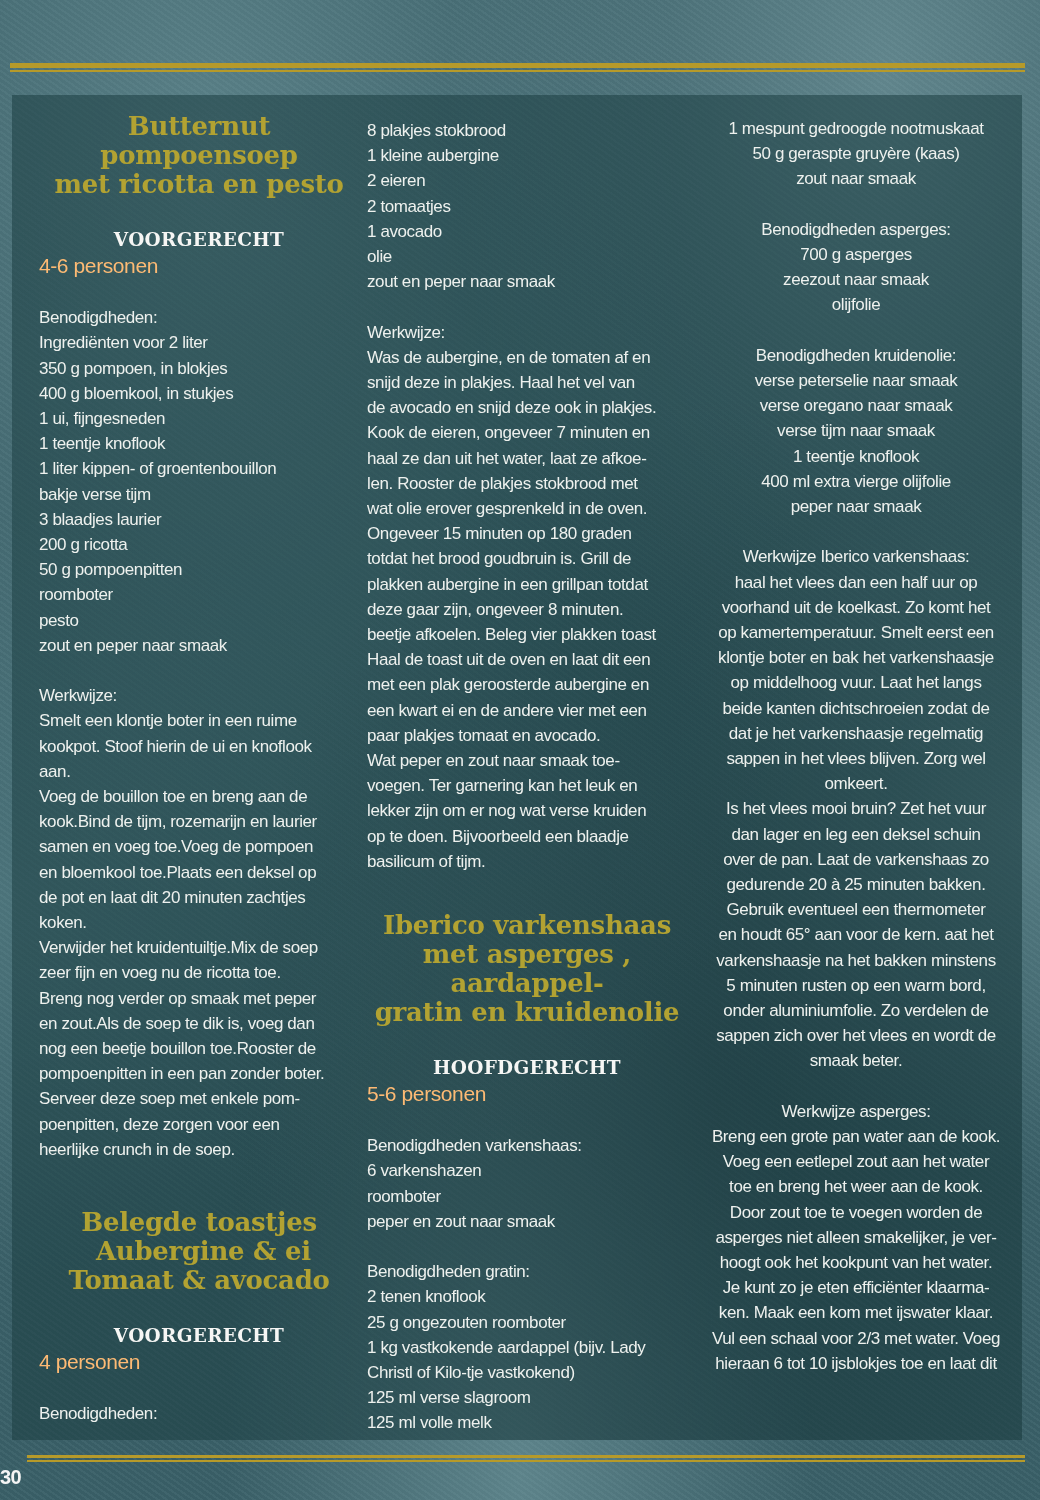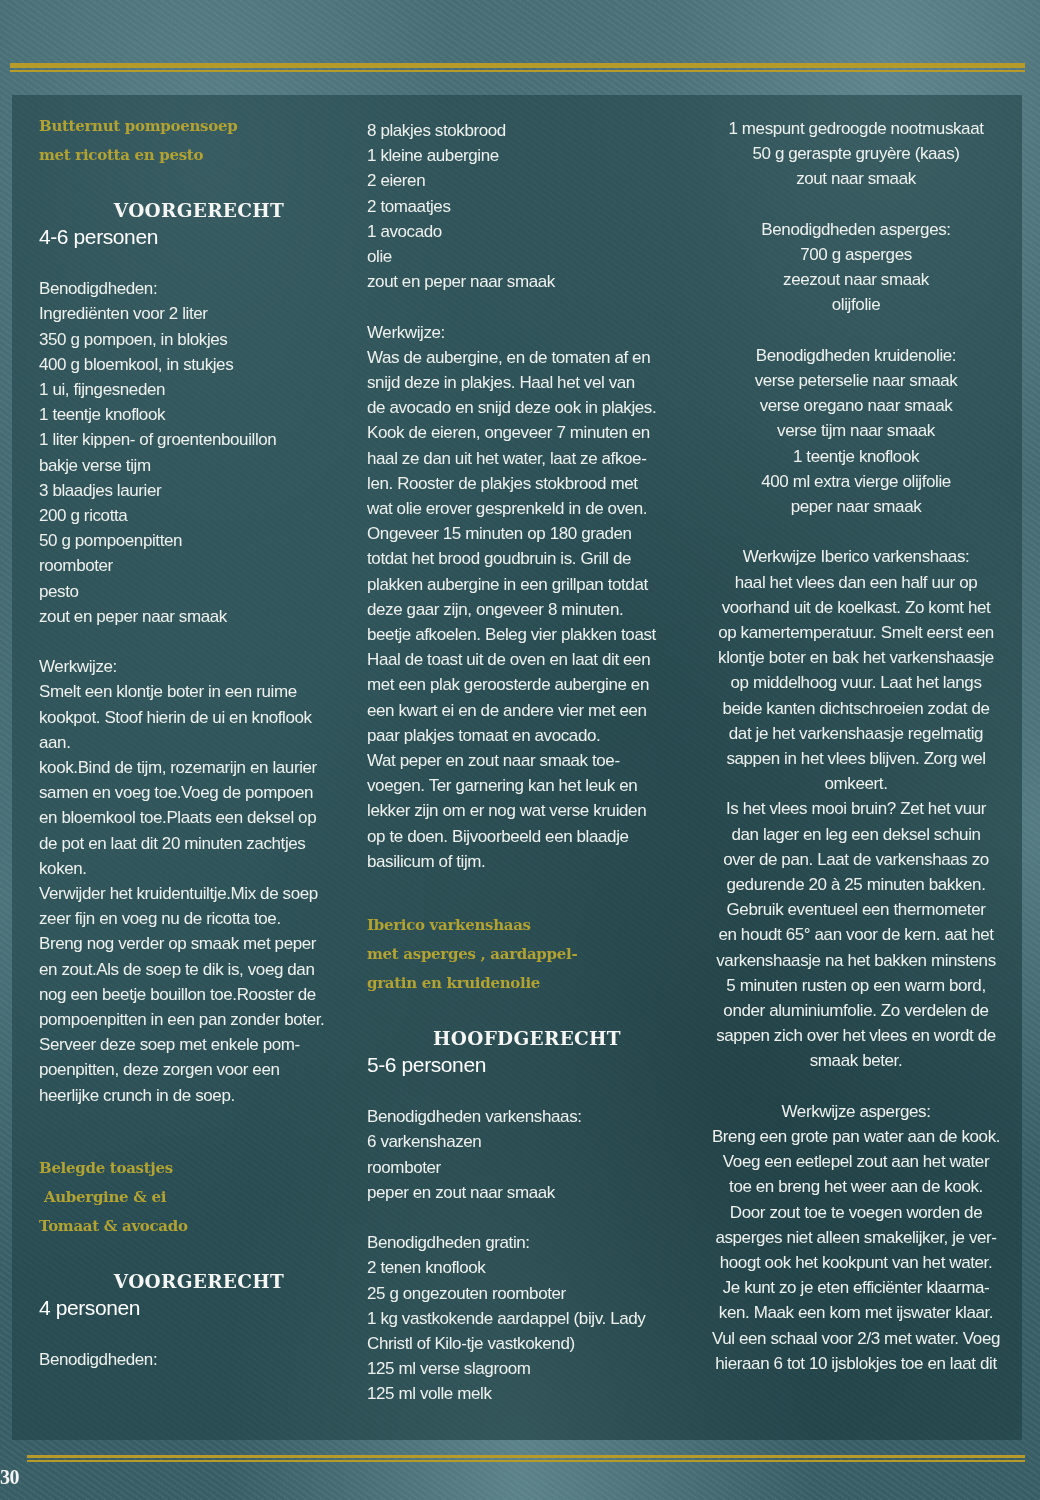--- a/index.html
+++ b/index.html
@@ -66,56 +66,57 @@
       top: 0;
     }
     .col-1 { left: 39px; top: 112px; width: 320px; }
     .col-2 { left: 367px; top: 118px; width: 320px; }
     .col-3 { left: 696px; top: 116px; width: 320px; text-align: center; }
 
     .recipe-title {
       font-family: "DejaVu Serif", serif;
       font-weight: bold;
       color: #b2a232;
-      font-size: 15px;
+      font-size: 26px;
       line-height: 29px;
       margin: 0;
       letter-spacing: -0.3px;
+      text-align: center;
     }
     .course {
       font-family: "DejaVu Serif", serif;
       font-weight: bold;
       font-size: 18.5px;
       letter-spacing: 0.3px;
       margin-top: 29px;
       line-height: 24px;
       color: #f6f6f4;
       text-align: center;
     }
     .servings {
       font-size: 21px;
       line-height: 28px;
-      color: #ffffff;
+      color: #fdba74;
       letter-spacing: -0.4px;
     }
     .text-line {
       font-size: 17px;
       line-height: 25.2px;
       letter-spacing: -0.4px;
       white-space: nowrap;
       color: #eef1ee;
     }
     .gap-line {
       height: 25.2px;
     }
     .page-number {
       position: absolute;
       left: 0px;
       top: 1466px;
-      font-family: Liberation Serif, serif;
+      font-family: Liberation Sans, sans-serif;
       font-weight: bold;
       font-size: 20px;
       color: #f5f5f5;
       letter-spacing: -0.5px;
     }
   </style>
 </head>
 <body>
 
 <div class="rule rule-top">
@@ -150,20 +151,21 @@
       <div class="text-line">roomboter</div>
       <div class="text-line">pesto</div>
       <div class="text-line">zout en peper naar smaak</div>
     </div>
     <div class="gap-line"></div>
     <div class="text-line">Werkwijze:</div>
     <div>
       <div class="text-line">Smelt een klontje boter in een ruime</div>
       <div class="text-line">kookpot. Stoof hierin de ui en knoflook</div>
       <div class="text-line">aan.</div>
+      <div class="text-line">Voeg de bouillon toe en breng aan de</div>
       <div class="text-line">kook.Bind de tijm, rozemarijn en laurier</div>
       <div class="text-line">samen en voeg toe.Voeg de pompoen</div>
       <div class="text-line">en bloemkool toe.Plaats een deksel op</div>
       <div class="text-line">de pot en laat dit 20 minuten zachtjes</div>
       <div class="text-line">koken.</div>
       <div class="text-line">Verwijder het kruidentuiltje.Mix de soep</div>
       <div class="text-line">zeer fijn en voeg nu de ricotta toe.</div>
       <div class="text-line">Breng nog verder op smaak met peper</div>
       <div class="text-line">en zout.Als de soep te dik is, voeg dan</div>
       <div class="text-line">nog een beetje bouillon toe.Rooster de</div>

